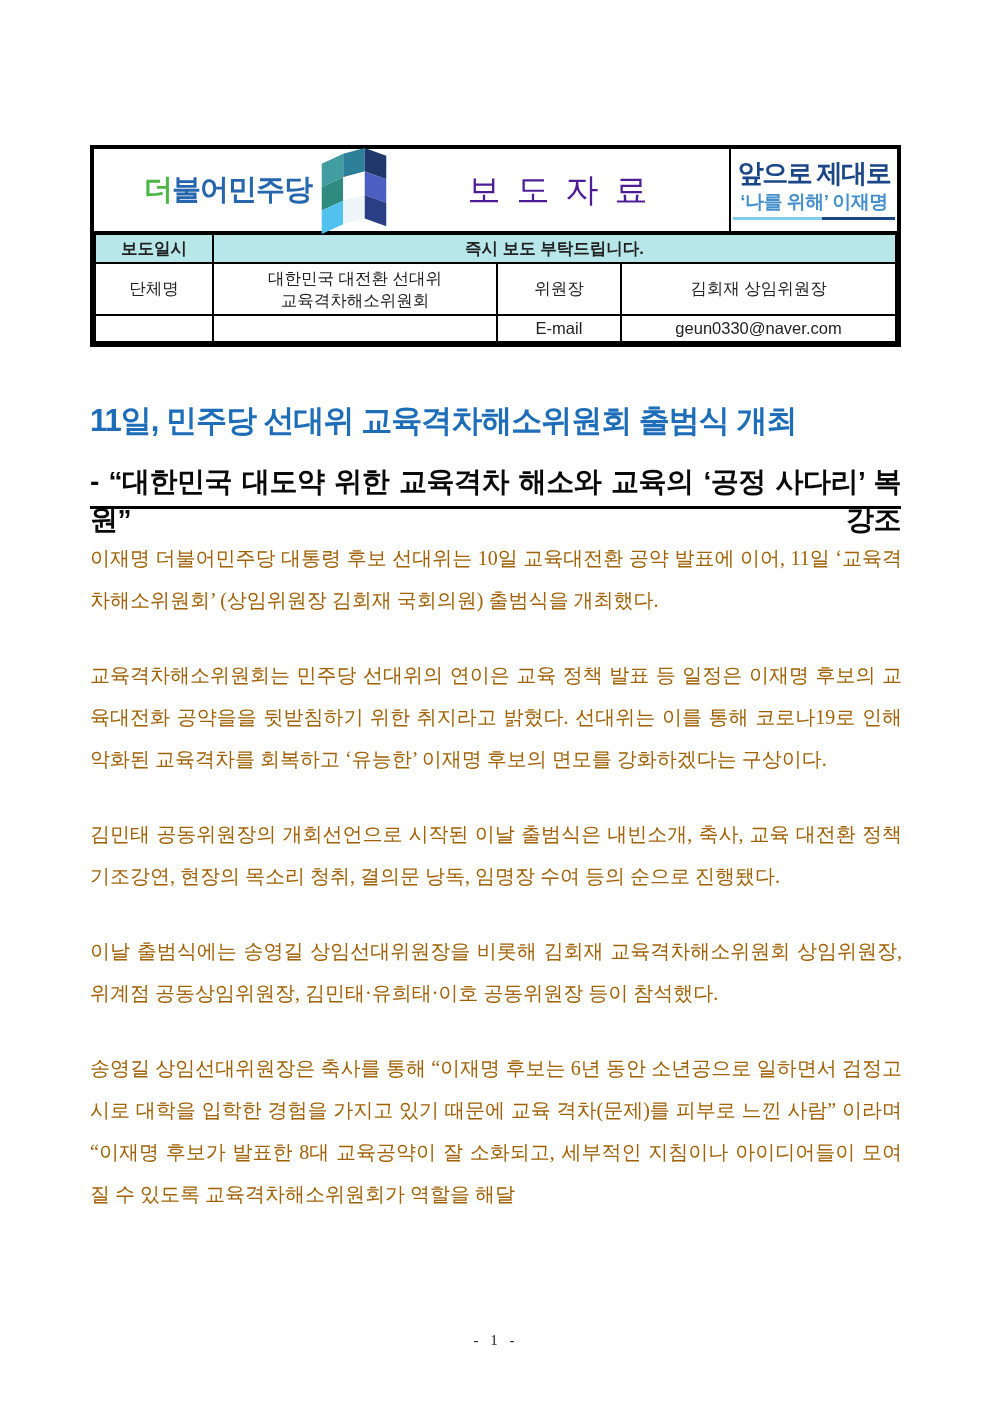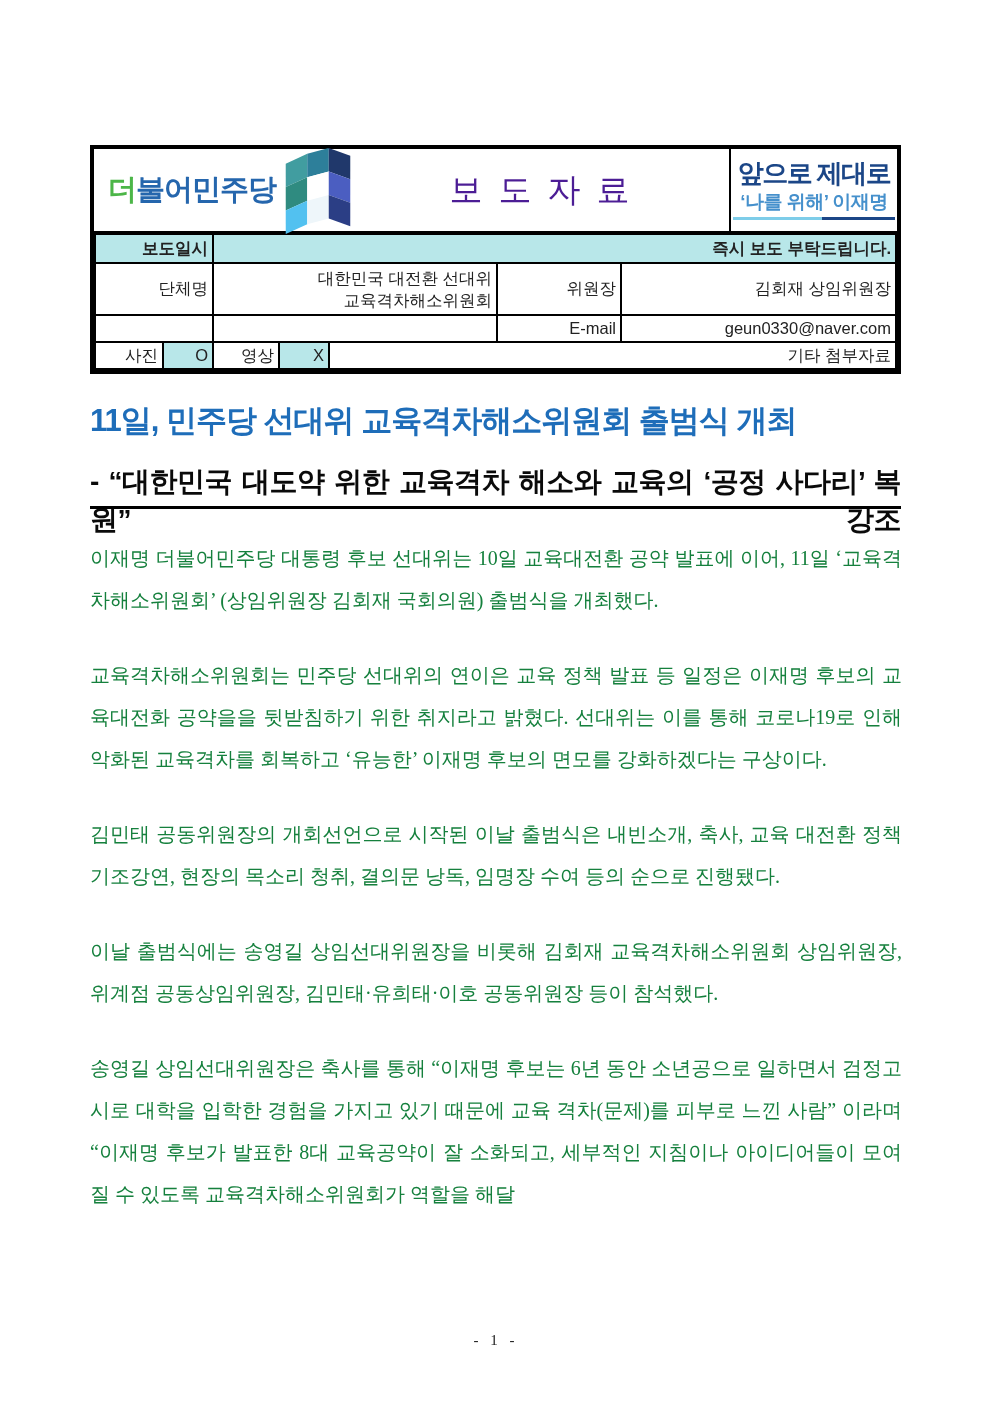--- a/index.html
+++ b/index.html
@@ -15,21 +15,21 @@
   
   .header-box {
     position:absolute; left:90px; top:145px; width:811px;
     border:4px solid #000; box-sizing:border-box;
     background:#fff;
   }
   .logo-row {
     height:82px; display:flex; align-items:center;
     border-bottom:2px solid #000;
   }
-  .logo-wrap { display:flex; align-items:center; padding-left:14px; width:272px; box-sizing:border-box; }
+  .logo-wrap { display:flex; align-items:center; padding-left:14px; width:272px; box-sizing:border-box;margin-left:36px; }
   .party-name { font-weight:900; font-size:29px; letter-spacing:-1px; white-space:nowrap; }
   .party-name .g { color:#4cb648; }
   .party-name .b { color:#2566ad; }
   .flag { margin-left:6px; margin-top:4px; }
   .doctype {
     flex:1; text-align:center;
     font-family:"Liberation Serif", serif;
     font-size:33px; color:#4c1d95; letter-spacing:16px;
     white-space:nowrap;
   }
@@ -43,21 +43,21 @@
   .slogan-l2 { font-weight:700; font-size:19px; color:#4590cc; letter-spacing:-0.5px; margin-top:2px; white-space:nowrap; }
   .slogan-underline {
     width:162px; height:3px; margin-top:2px;
     background:linear-gradient(to right, #7ecde9 0 55%, #1b4687 55% 100%);
   }
 
   
   table.info { width:100%; border-collapse:collapse; table-layout:fixed; }
   table.info td {
     border:2px solid #000;
-    text-align:right; vertical-align:middle;
+    text-align:center; vertical-align:middle;
     font-size:16.5px; color:#222;
     padding:1px 4px; overflow:hidden; white-space:nowrap;
   }
   table.info tr.r-release td { height:25px; background:#b8e7e9; font-weight:600; }
   table.info tr.r-org td { height:48px; }
   table.info tr.r-contact td, table.info tr.r-email td, table.info tr.r-media td { height:23px; }
   td.noright { border-right:none; }
   td.dotleft { border-left:2px dotted #444; background:#b8e7e9; }
   td.left { text-align:left; padding-left:12px; }
   .org2line { line-height:1.35; white-space:nowrap; }
@@ -77,21 +77,21 @@
   }
   .title-rule {
     position:absolute; left:90px; top:506px; width:811px; height:3px;
     background:#000;
   }
 
   
   .body-text {
     position:absolute; left:90px; top:537px; width:812px;
     font-family:"Liberation Serif", serif;
-    font-size:20px; line-height:42px; color:#15803d;
+    font-size:20px; line-height:42px; color:#a16207;
     text-align:justify;
   }
   .body-text p { margin:0 0 33px 0; }
   .body-text p:last-child { margin-bottom:0; }
 
   
   .footer {
     position:absolute; left:0; top:1332px; width:992px;
     text-align:center; font-family:"Liberation Serif", serif;
     font-size:15px; color:#222; letter-spacing:4px;
@@ -152,27 +152,20 @@
         </td>
         <td>위원장</td>
         <td>김회재 상임위원장</td>
       </tr>
       <tr class="r-email">
         <td colspan="2"></td>
         <td colspan="3"></td>
         <td>E-mail</td>
         <td>geun0330@naver.com</td>
       </tr>
-      <tr class="r-media">
-        <td class="noright">사진</td>
-        <td class="dotleft">O</td>
-        <td class="noright">영상</td>
-        <td class="dotleft">X</td>
-        <td colspan="3" class="left">기타 첨부자료</td>
-      </tr>
     </tbody>
       </table>
   </div>
 
   <div class="title">11일, 민주당 선대위 교육격차해소위원회 출범식 개최</div>
   <div class="subtitle">- “대한민국 대도약 위한 교육격차 해소와 교육의 ‘공정 사다리’ 복원” 강조</div>
   <div class="title-rule"></div>
 
   <div class="body-text">
     <p>이재명 더불어민주당 대통령 후보 선대위는 10일 교육대전환 공약 발표에 이어, 11일 ‘교육격차해소위원회’ (상임위원장 김회재 국회의원) 출범식을 개최했다.</p>

